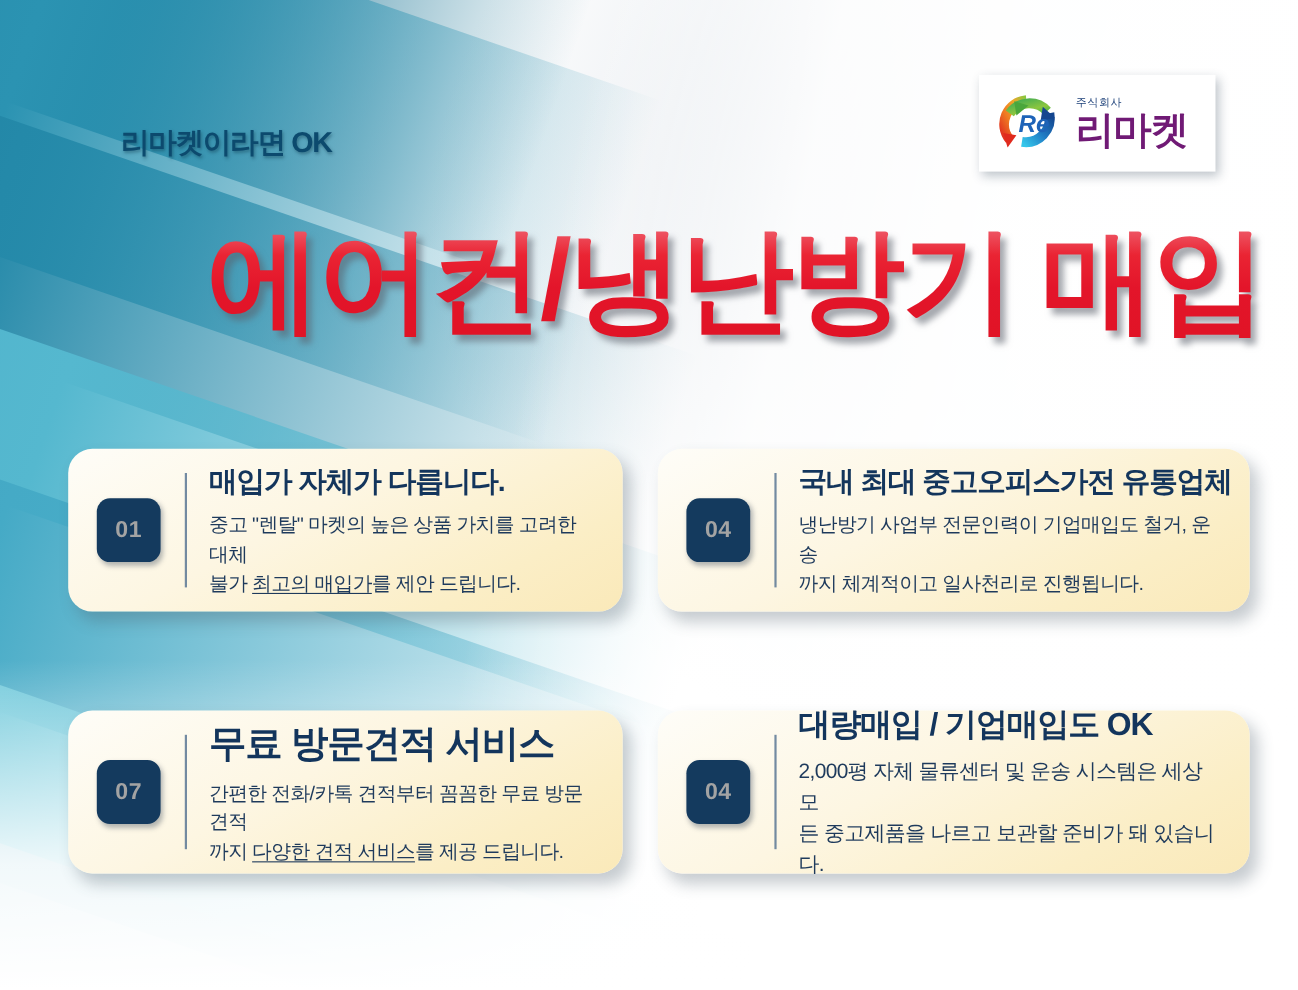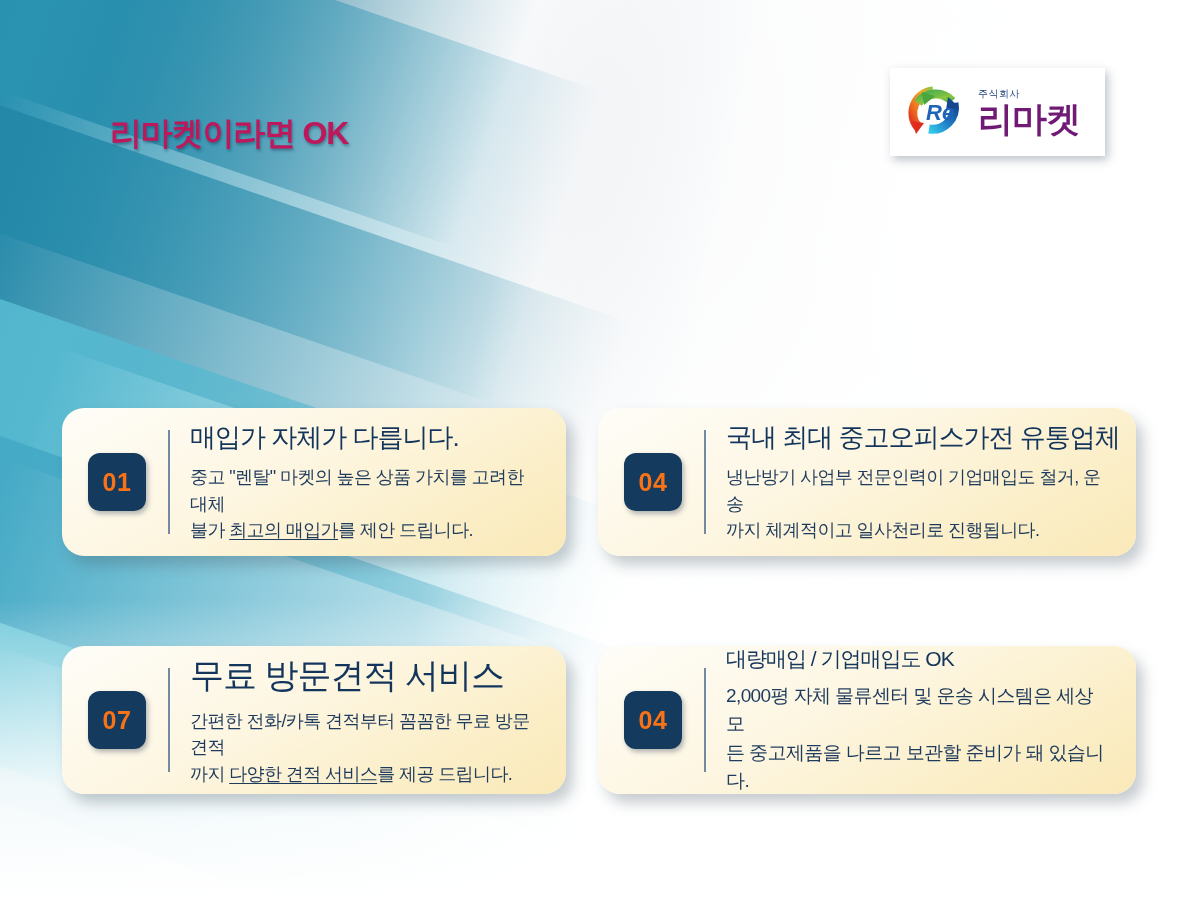--- a/index.html
+++ b/index.html
@@ -142,23 +142,23 @@
     font-weight: 700;
     color: #701a75;
     letter-spacing: -1px;
   }
 
   
   .eyebrow {
     position: absolute;
     left: 110px;
     top: 112px;
-    font-size: 32px;
+    font-size: 26px;
     font-weight: 700;
-    color: #be185d;
+    color: #0c4a6e;
     letter-spacing: -1.2px;
     text-shadow: 1px 2px 3px rgba(10,50,70,0.45);
     white-space: nowrap;
   }
 
   .headline {
     position: absolute;
     left: 188px;
     top: 196px;
     font-size: 104px;
@@ -189,22 +189,22 @@
   .card-2 { left: 598px; top: 408px; width: 538px; height: 148px; }
   .card-3 { left: 62px;  top: 646px; width: 504px; height: 148px; }
   .card-4 { left: 598px; top: 646px; width: 538px; height: 148px; }
 
   .card-badge {
     flex: 0 0 auto;
     width: 58px;
     height: 58px;
     border-radius: 12px;
     background: #143a5e;
-    color: #f97316;
-    font-size: 25px;
+    color: #a3a3a3;
+    font-size: 21px;
     font-weight: 700;
     display: flex;
     align-items: center;
     justify-content: center;
     letter-spacing: 0.5px;
     box-shadow: 2px 3px 5px rgba(40,55,75,0.35);
   }
 
   .card-rule {
     flex: 0 0 auto;
@@ -214,38 +214,38 @@
     margin: 0 20px 0 22px;
     opacity: 0.85;
   }
 
   .card-body {
     flex: 1 1 auto;
     min-width: 0;
   }
   .card-title {
     font-size: 26px;
-    font-weight: 400;
+    font-weight: 700;
     color: #13355c;
     letter-spacing: -1px;
     margin-bottom: 9px;
     white-space: nowrap;
   }
   .card-desc {
     font-size: 18px;
     font-weight: 400;
     color: #1e3a5c;
     letter-spacing: -0.6px;
     line-height: 1.48;
   }
   .card-desc u {
     text-decoration: underline;
     text-underline-offset: 3px;
   }
-  .card-4 .card-title { font-size: 21px; }
+  .card-4 .card-title { font-size: 29px; }
   .card-4 .card-desc { font-size: 19px; }
   .card-3 .card-title { font-size: 34px; }
 </style>
 </head>
 <body>
 
 <div class="banner">
 
   <div class="bg-base"></div>
   <div class="band band-h"></div>
@@ -292,20 +292,21 @@
         <text x="24" y="39" font-family="'Liberation Sans', sans-serif" font-size="22" font-weight="700" fill="#1e63b8" font-style="italic">Re</text>
       </svg>
     </div>
     <div class="logo-text">
       <span class="logo-sub">주식회사</span>
       <span class="logo-name">리마켓</span>
     </div>
   </div>
 
   <div class="eyebrow">리마켓이라면 OK</div>
+  <div class="headline">에어컨/냉난방기 매입</div>
 
   <div class="card card-1">
     <div class="card-badge">01</div>
     <div class="card-rule"></div>
     <div class="card-body">
       <div class="card-title">매입가 자체가 다릅니다.</div>
       <div class="card-desc">
         <span>중고 "렌탈" 마켓의 높은 상품 가치를 고려한 대체</span><br>
         <span>불가 </span><u>최고의 매입가</u><span>를 제안 드립니다.</span>
       </div>

